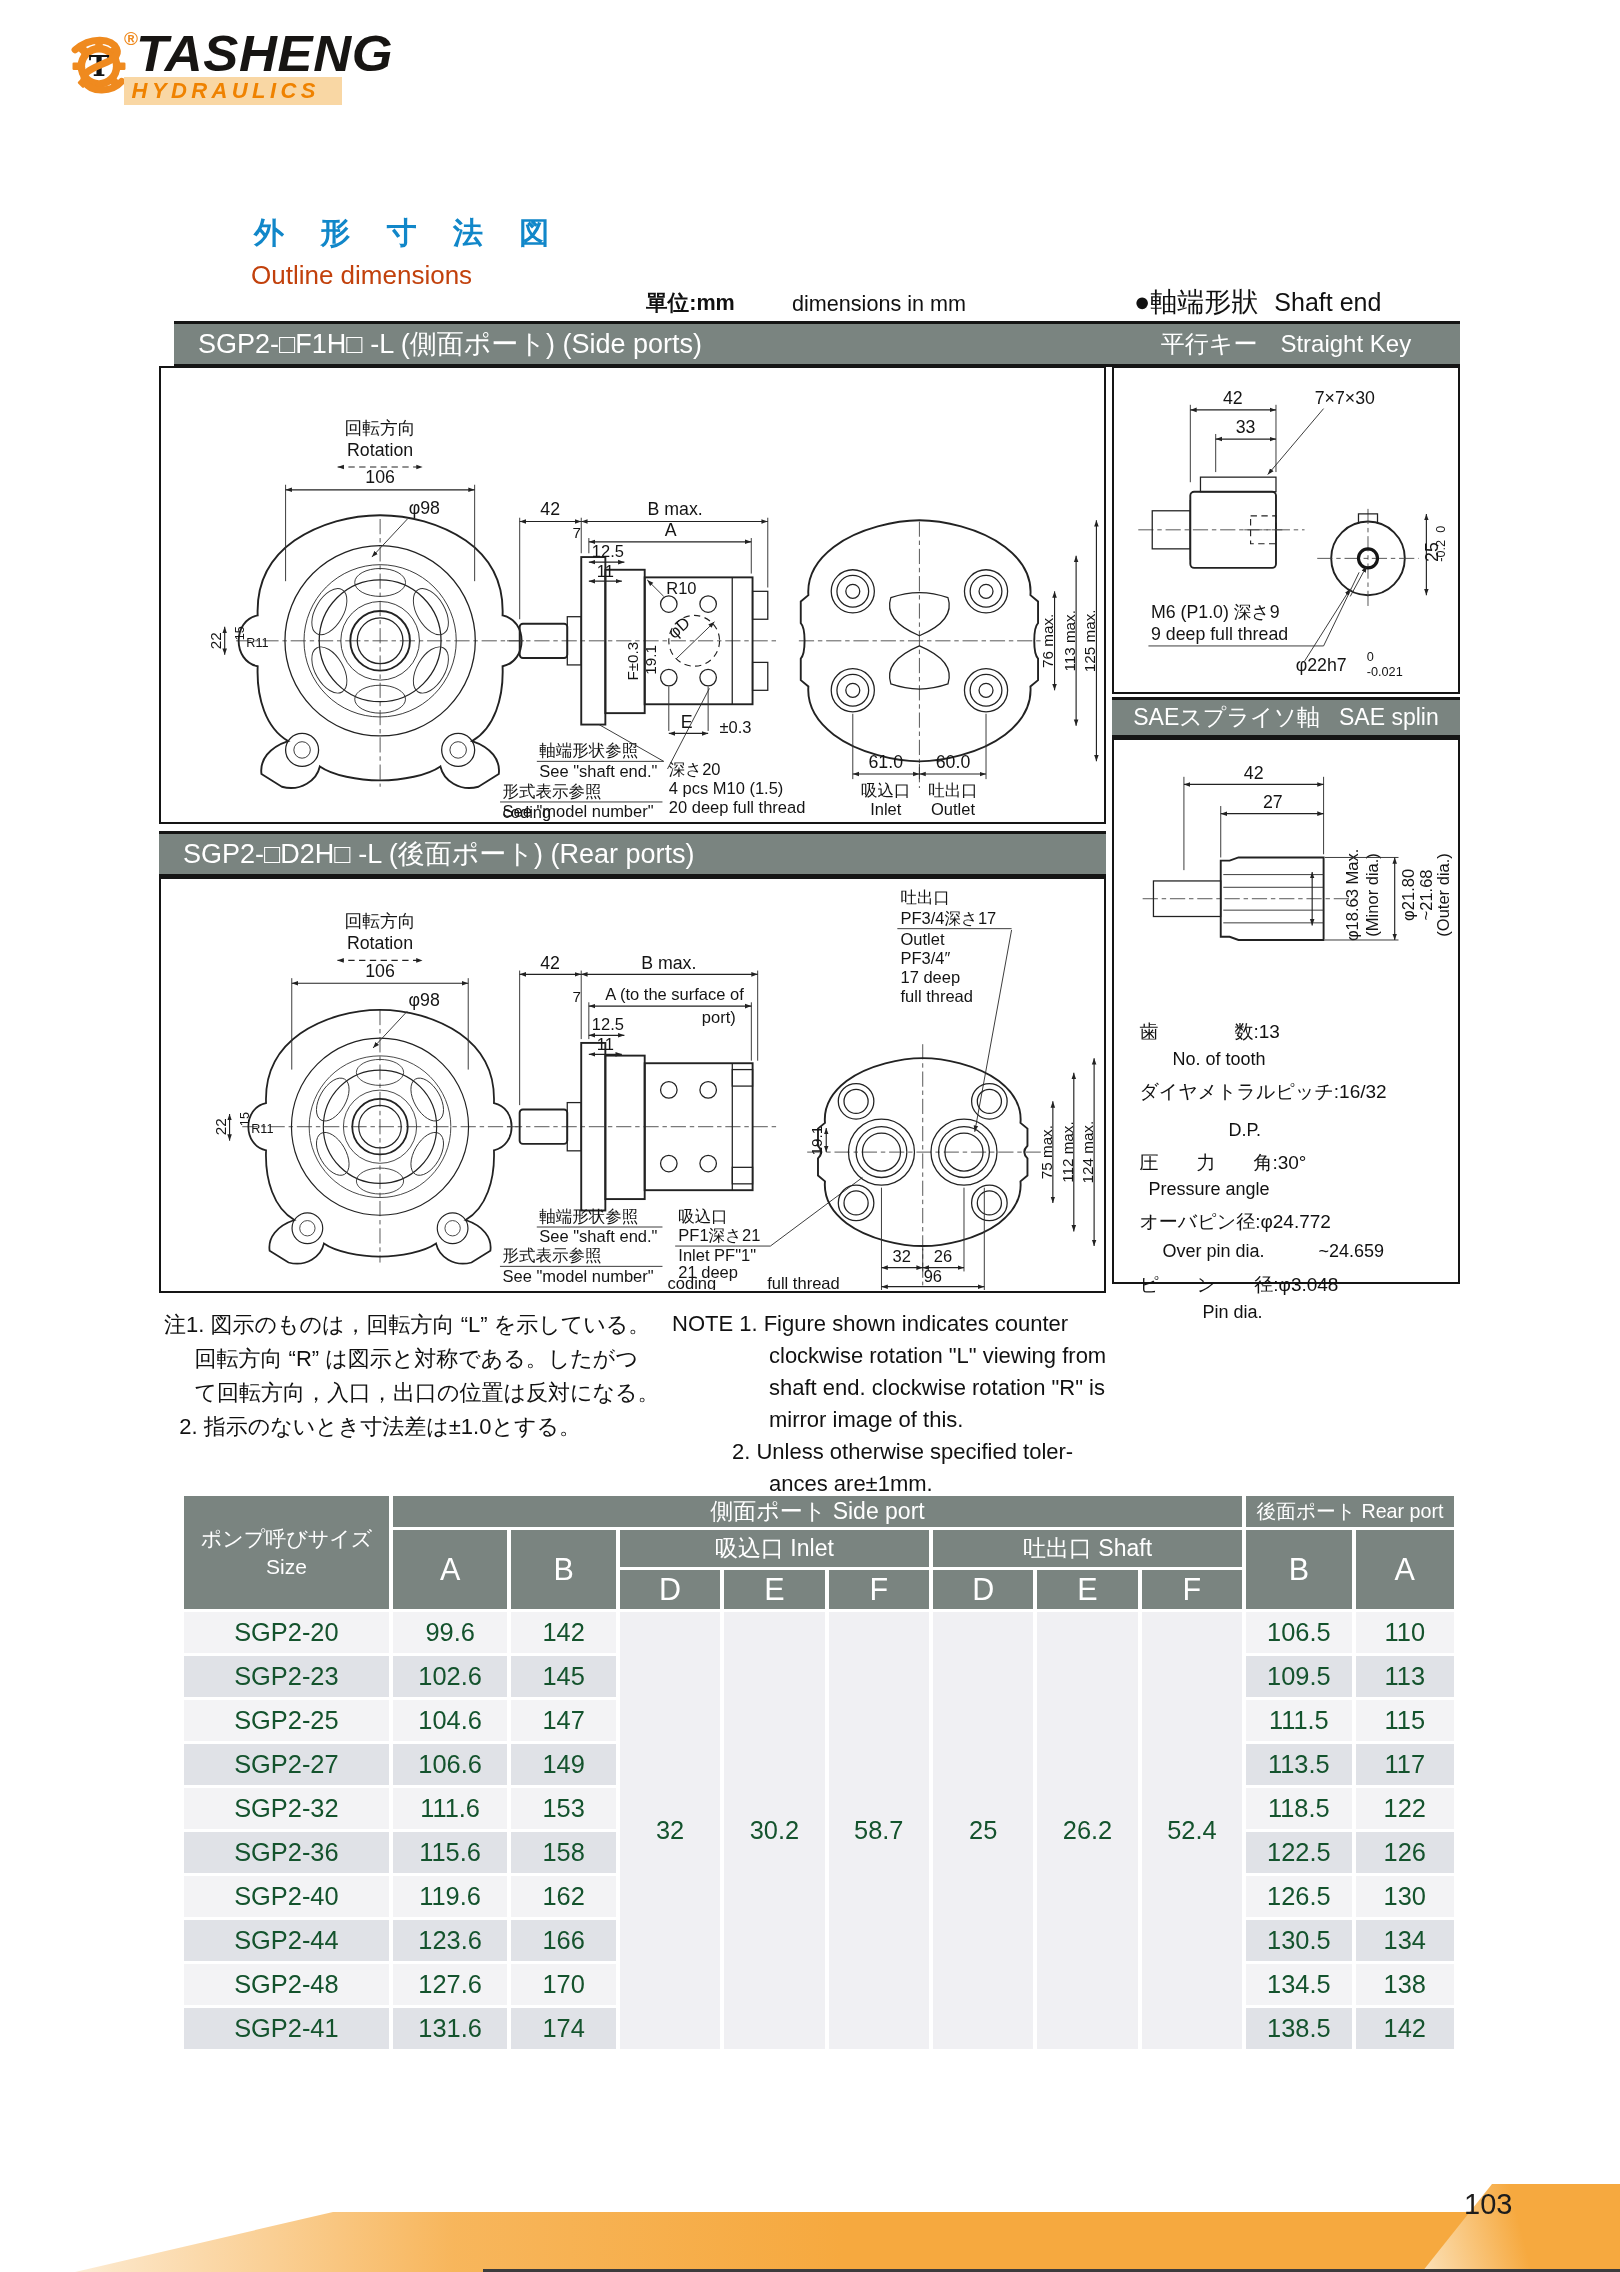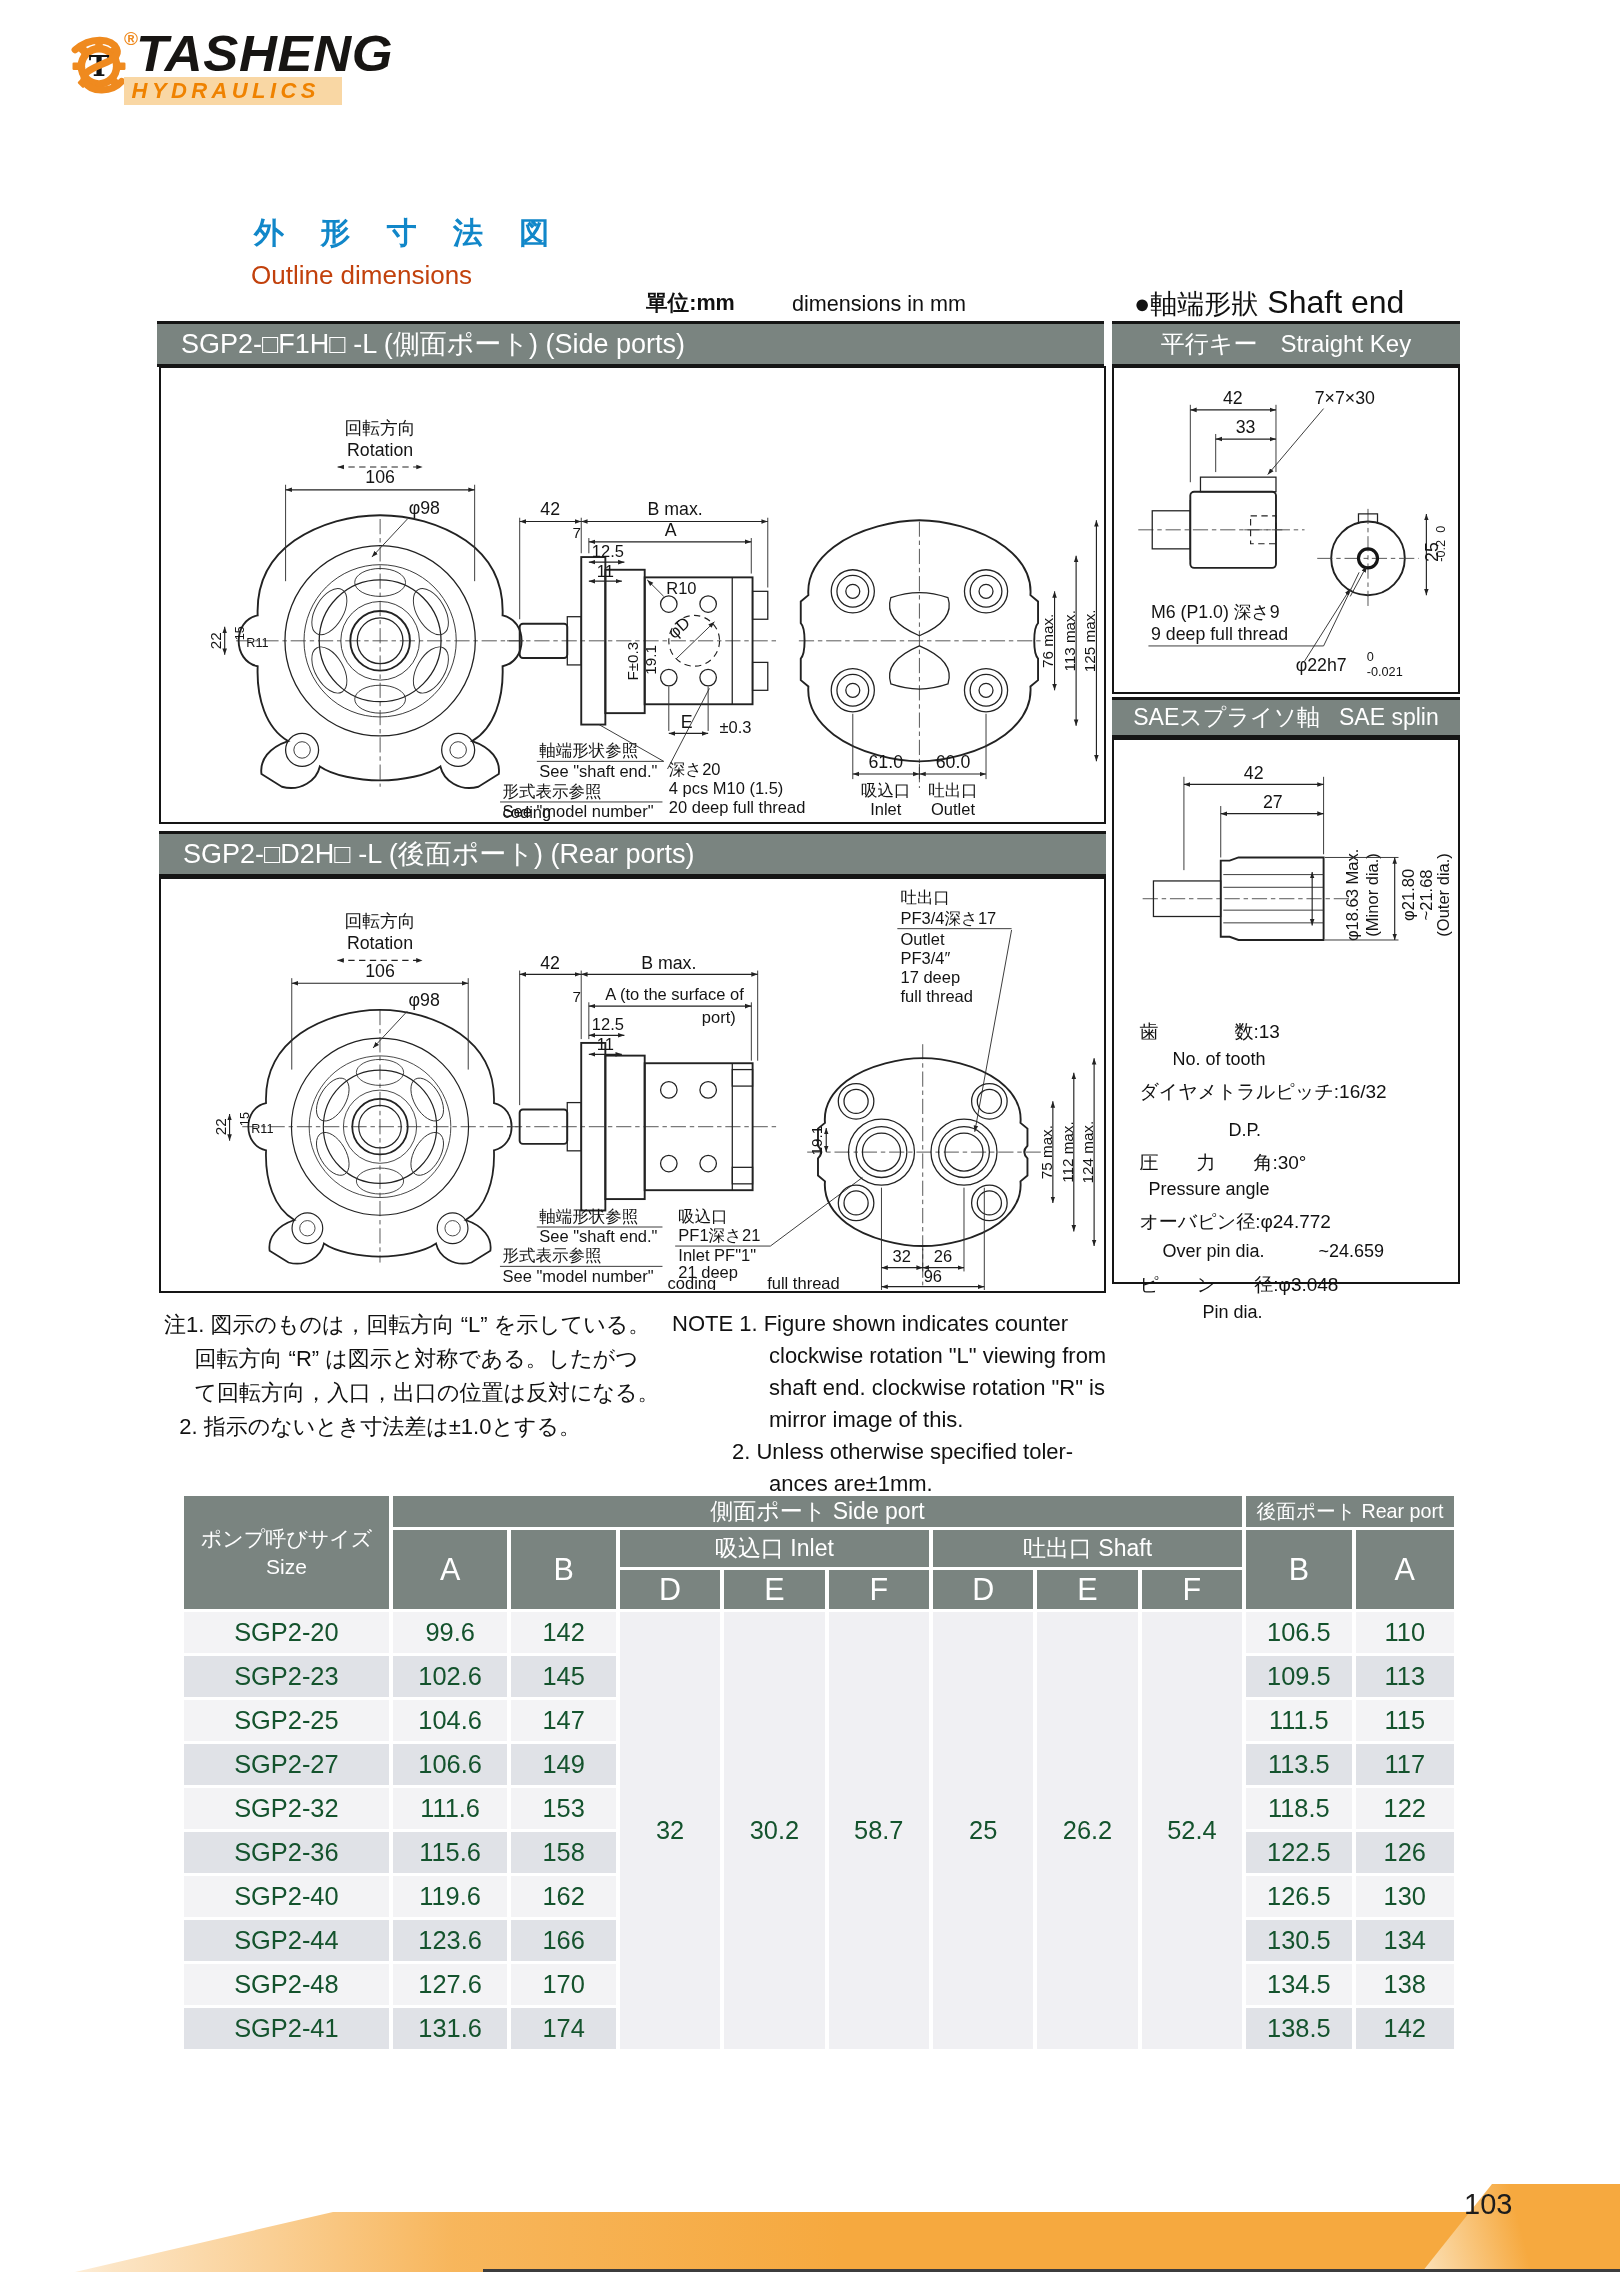--- a/index.html
+++ b/index.html
@@ -9,21 +9,21 @@
   
   .brand{position:absolute;left:136px;top:25.4px;font-size:50px;font-weight:bold;font-style:italic;color:#171513;letter-spacing:0.6px;transform:scaleX(1.05);transform-origin:left}
   .reg{position:absolute;left:124px;top:28px;font-size:19px;color:#ef8a1f;font-weight:bold}
   .hydbar{position:absolute;left:124px;top:77px;width:218px;height:28px;background:#f9d7a4;line-height:28px;padding-left:7.6px;font-size:22px;font-weight:bold;font-style:italic;letter-spacing:4.4px;color:#ef8200}
   .title-jp{position:absolute;left:254px;top:213px;font-size:30px;font-weight:bold;color:#1187c9;letter-spacing:14px;white-space:nowrap}
   .title-en{position:absolute;left:251px;top:260px;font-size:26px;color:#c2410c}
   .unit-jp{position:absolute;left:646px;top:288px;font-size:21.6px;font-weight:bold}
   .unit-en{position:absolute;left:792px;top:291px;font-size:21.6px}
   .shaftend{position:absolute;left:1134px;top:284px;white-space:nowrap}
   .shaftend .jp{font-size:27px;font-weight:normal}
-  .shaftend .en{font-size:32px;margin-left:9px}
+  .shaftend .en{font-size:25px;margin-left:16px}
   
   .hdrbar{position:absolute;background:#7a8480;border-top:3.2px solid #151515;border-bottom:3.2px solid #151515;color:#fff;display:flex;align-items:center;white-space:nowrap}
   .panelbox{position:absolute;border:2.5px solid #151515;background:#fff}
   .ph-big{font-size:27px;padding-left:24px}
   .ph-ctr{justify-content:center;font-size:24px}
   
   svg text{fill:#141414;font-family:"Liberation Sans",sans-serif}
   .ln{stroke:#222;stroke-width:3;fill:none}
   .ln2{stroke:#222;stroke-width:2;fill:none}
   .thin{stroke:#333;stroke-width:1.5;fill:none}
@@ -93,21 +93,21 @@
   <div class="hydbar">HYDRAULICS</div>
 
   <div class="title-jp">外 形 寸 法 図</div>
   <div class="title-en">Outline dimensions</div>
   <div class="unit-jp">單位:mm</div>
   <div class="unit-en">dimensions in mm</div>
   <div class="shaftend">
     <span class="jp">●軸端形狀</span><span class="en">Shaft end</span>
   </div>
 
-  <div class="hdrbar ph-big" style="left:157px;top:321px;width:947px;height:46px">
+  <div class="hdrbar ph-big" style="left:174px;top:321px;width:947px;height:46px">
     <span>SGP2-□F1H□ -L  (側面ポート) (Side ports)</span>
   </div>
   <div class="panelbox" style="left:159px;top:366px;width:947px;height:458px">
     <svg width="942" height="453" viewBox="0 0 1484 714">
 
       <g>
         <line class="cl" x1="345" y1="238" x2="345" y2="660"></line>
         <line class="cl" x1="118" y1="430" x2="572" y2="430"></line>
         <path class="ln" d="M200,588 C165,568 150,520 152,470 C112,462 112,398 152,390 C150,340 170,300 210,272 C250,245 300,232 345,232 C390,232 440,245 480,272 C520,300 540,340 538,390 C578,398 578,462 538,470 C540,520 525,568 490,588 C520,598 535,618 532,640 L500,660 C470,668 445,650 440,628 C420,642 380,650 345,650 C310,650 270,642 250,628 C245,650 220,668 190,660 L158,640 C155,618 170,598 200,588 Z"></path>
         <circle class="ln2" cx="345" cy="430" r="150"></circle>

